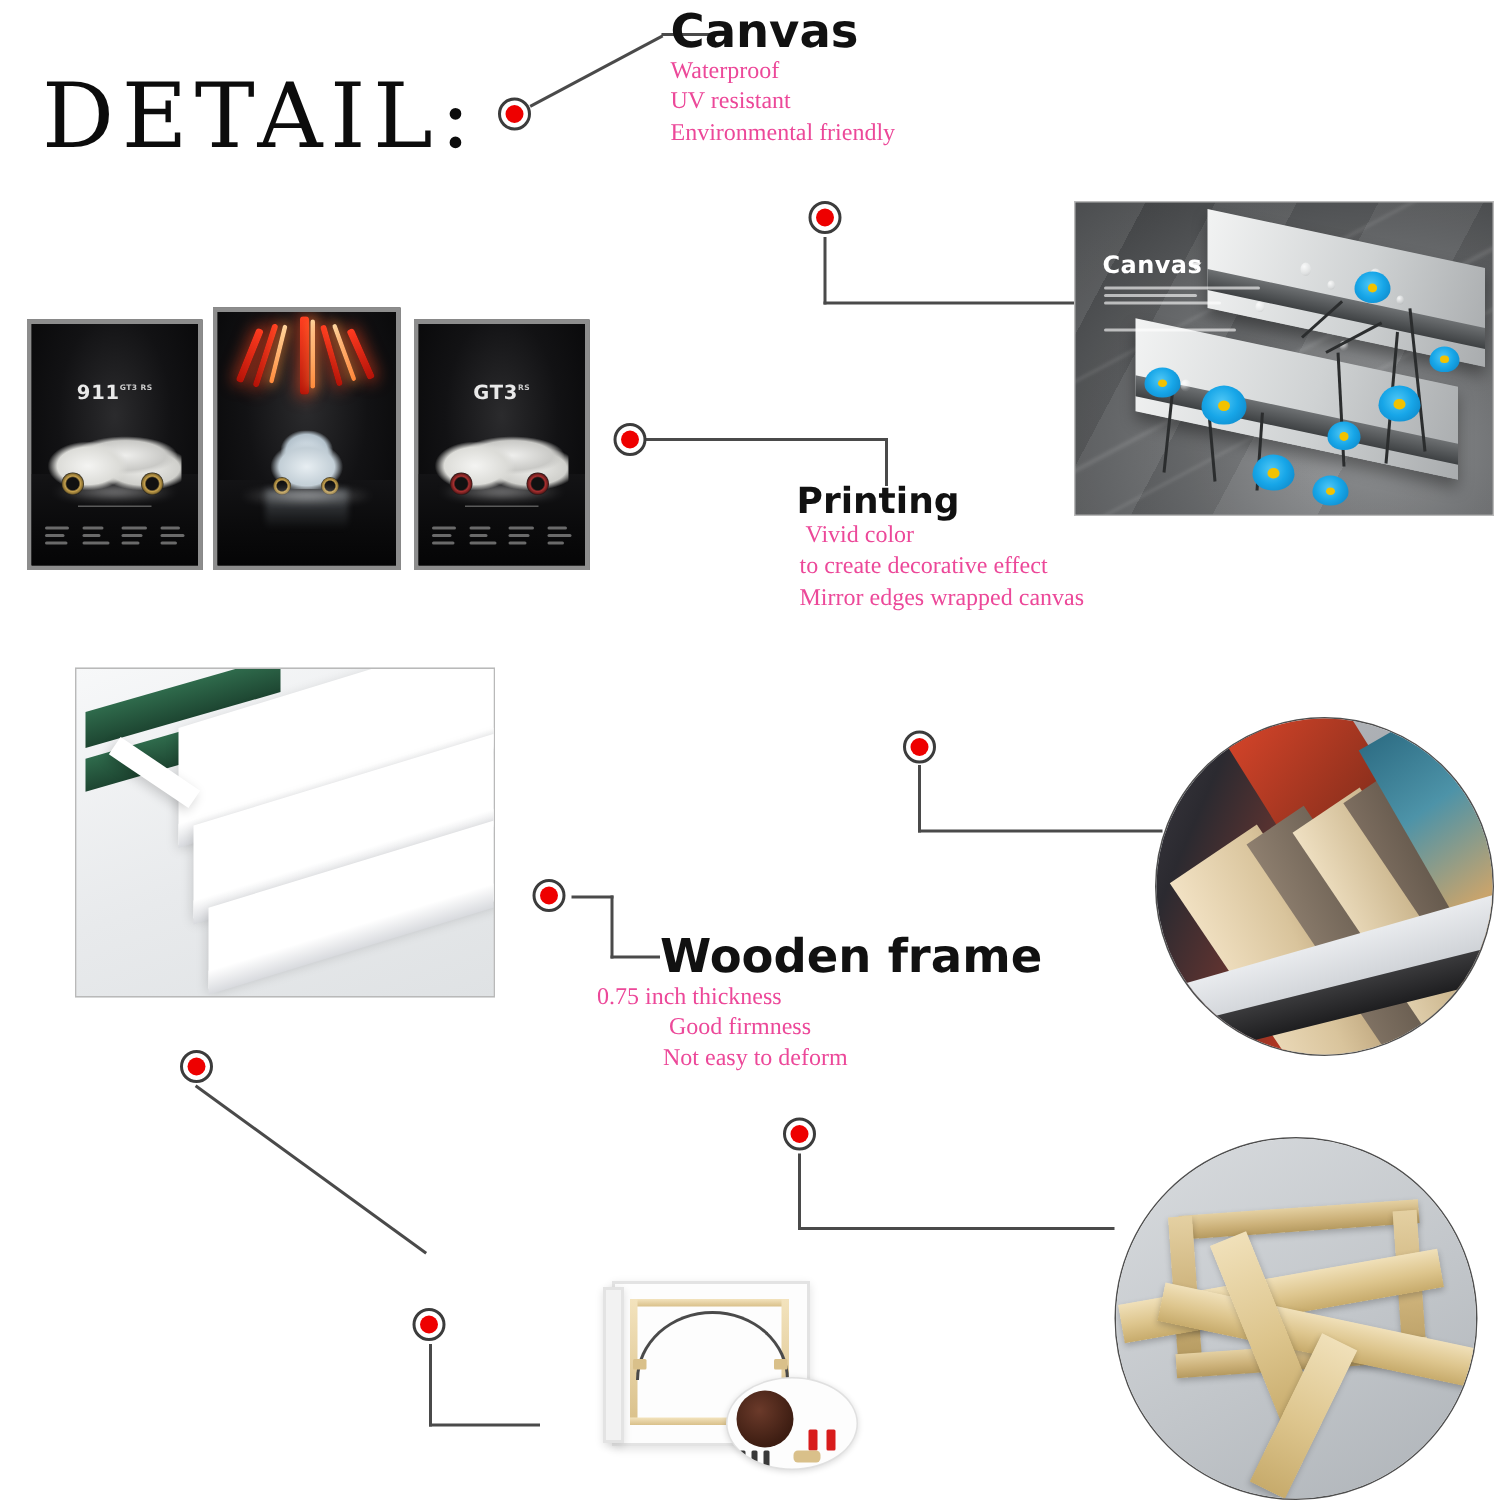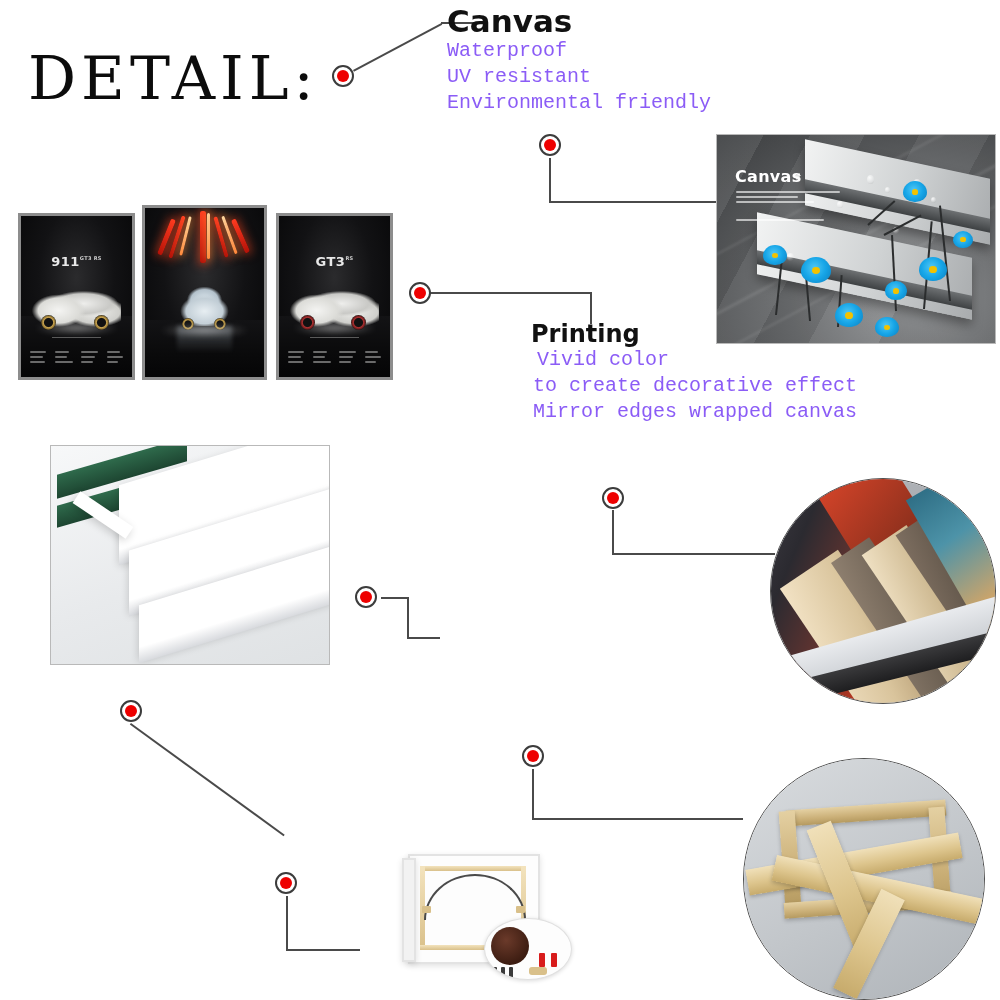--- a/index.html
+++ b/index.html
@@ -15,22 +15,22 @@
     font-size:60px; letter-spacing:5px; color:#0c0c0c; font-weight:400;
     white-space:nowrap; line-height:1;
   }
 
   
   .callout-head{
     font-family:"DejaVu Sans", sans-serif;
     font-weight:700; color:#111; font-size:31px; line-height:1.05; white-space:nowrap;
   }
   .callout-line{
-    font-family:Liberation Mono, monospace;
-    font-weight:400; color:#8b5cf6; font-size:20px; line-height:1.30; white-space:nowrap;
+    font-family:Liberation Serif, serif;
+    font-weight:400; color:#ec4899; font-size:16px; line-height:1.30; white-space:nowrap;
   }
 
   
   .dot{
     width:22px;height:22px;border-radius:50%;
     background:#ffffff;border:2px solid #3c3c3c;
     box-sizing:border-box;
     display:flex;align-items:center;justify-content:center;
   }
   .dot::after{
@@ -175,20 +175,26 @@
     <div class="callout-line">Environmental friendly</div>
   </div>
 
   <div class="abs" style="left:531px;top:322px;">
     <div class="callout-head" style="font-size:24px;">Printing</div>
     <div class="callout-line" style="margin-left:6px;">Vivid color</div>
     <div class="callout-line" style="margin-left:2px;">to create decorative effect</div>
     <div class="callout-line" style="margin-left:2px;">Mirror edges wrapped canvas</div>
   </div>
 
+  <div class="abs" style="left:398px;top:622px;">
+    <div class="callout-head" style="margin-left:42px;">Wooden frame</div>
+    <div class="callout-line" style="margin-left:0px;">0.75 inch thickness</div>
+    <div class="callout-line" style="margin-left:48px;">Good firmness</div>
+    <div class="callout-line" style="margin-left:44px;">Not easy to deform</div>
+  </div>
 
 
   <div class="abs dot" style="left:332px;top:65px;"></div>
   <div class="abs dot" style="left:539px;top:134px;"></div>
   <div class="abs dot" style="left:409px;top:282px;"></div>
   <div class="abs dot" style="left:602px;top:487px;"></div>
   <div class="abs dot" style="left:355px;top:586px;"></div>
   <div class="abs dot" style="left:522px;top:745px;"></div>
   <div class="abs dot" style="left:120px;top:700px;"></div>
   <div class="abs dot" style="left:275px;top:872px;"></div>

